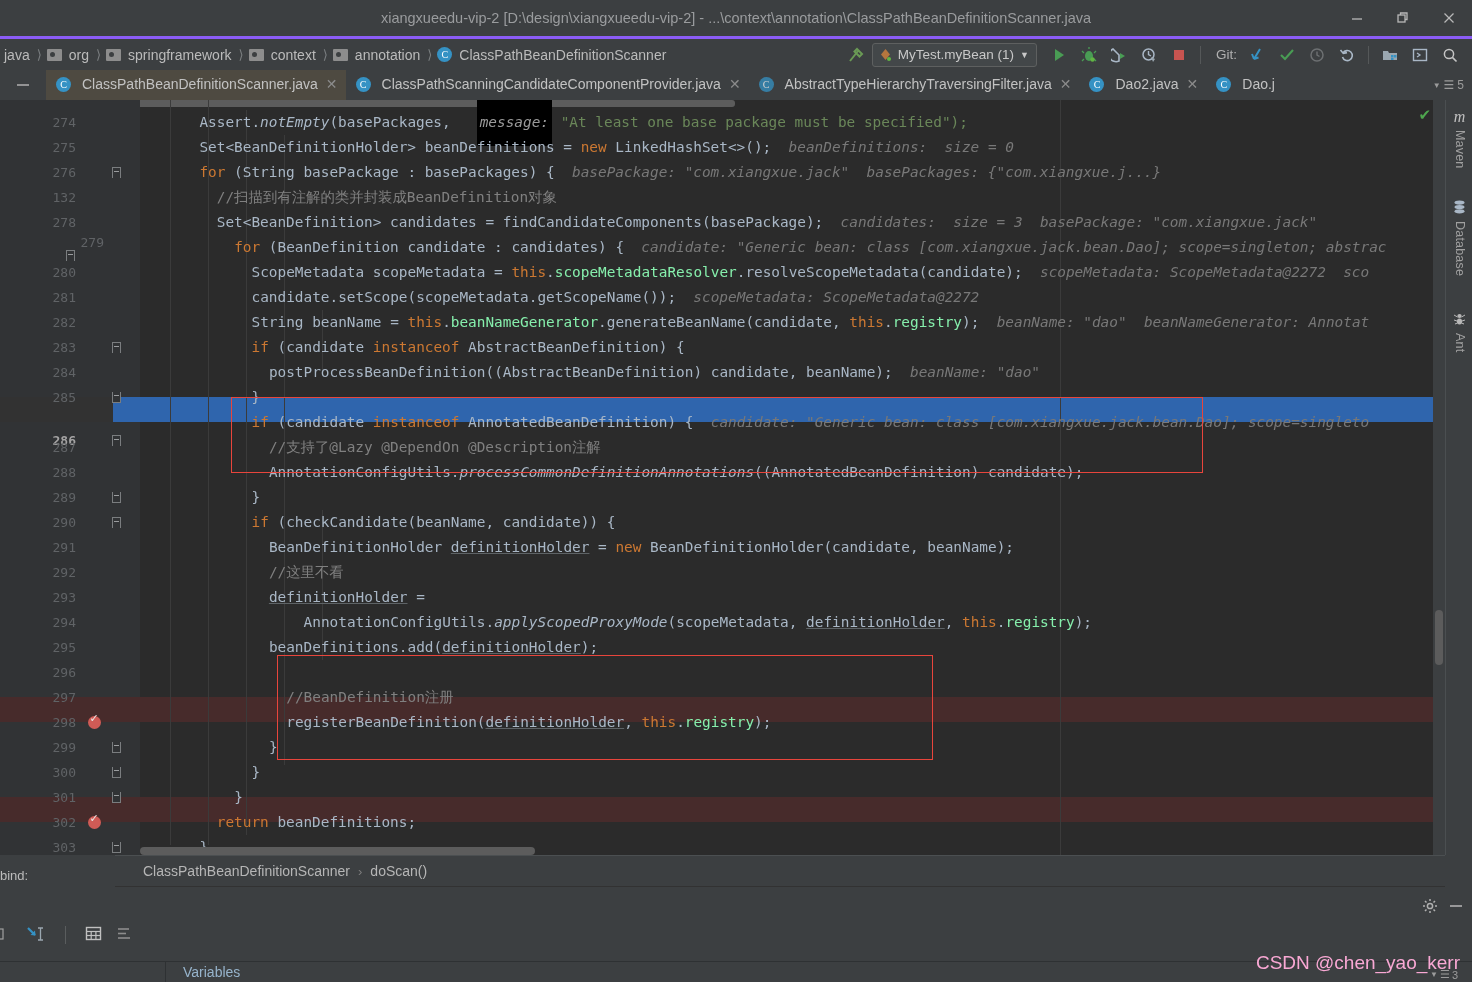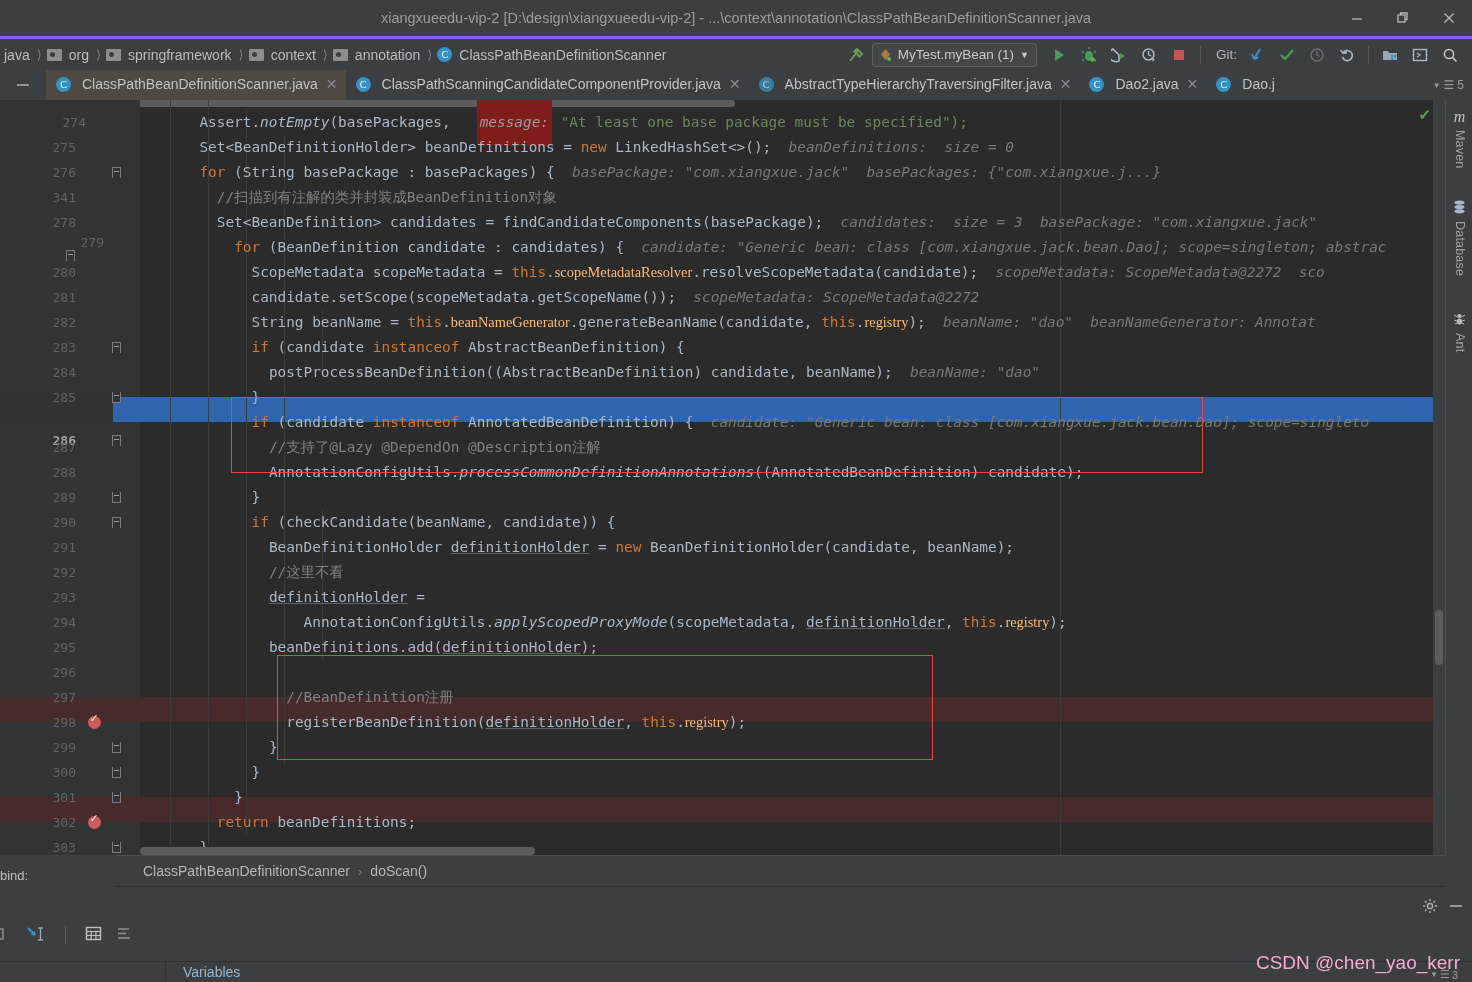--- a/index.html
+++ b/index.html
@@ -134,25 +134,25 @@
   }
   .row-hl {
     position: absolute; left: 0; height: 25px;
   }
   .sel-blue { background: #2f65ad; }
   .bp-row { background: #472b2b; }
   .cur-line-gutter { background: #323232; }
 
   .kw { color: #cc7832; }
   .str { color: #6a8759; }
-  .fld { color: #fdba74; font-family: Liberation Serif, serif; }
+  .fld { color: #86efac; }
   .stat { color: #a9b7c6; font-style: italic; }
   .cmt { color: #808080; }
   .hint { color: #787878; font-style: italic; }
-  .hint-box { color: #9a9a9a; font-style: italic; background: #7f1d1d; border-radius: 2px; padding: 16px 3px; }
+  .hint-box { color: #9a9a9a; font-style: italic; background: #000000; border-radius: 2px; padding: 16px 3px; }
   .under { text-decoration: underline; text-decoration-color: #5e6366; text-align: center; }
 
   .rbox { position: absolute; border: 1px solid #e8453c; pointer-events: none; }
 
   .indent-guide { position: absolute; width: 1px; background: #3b3b3b; }
   .right-margin { position: absolute; width: 1px; background: #3b3b3b; top: 0; bottom: 0; }
 
   
   .marker-bar {
     position: absolute; right: 0; top: 0; width: 12px; height: 100%; background: #3c3f41;
@@ -429,39 +429,39 @@
 
     <div class="gutter"></div>
 
     <div class="row-hl cur-line-gutter" style="top:297px;width:140px"></div>
     <div class="row-hl bp-row" style="top:597px;width:1433px"></div>
     <div class="row-hl bp-row" style="top:697px;width:1433px"></div>
     <div class="row-hl sel-blue" style="top:297px;left:140px;width:1293px"></div>
     <div class="row-hl sel-blue" style="top:297px;left:113px;width:27px"></div>
 
     <div id="gutter-rows">
-        <div class="ln-row" style="top: 10px; padding-left: 10px;">
+        <div class="ln-row" style="top: 10px;">
           <div class="ln-num">274</div>
           <div style="width: 20px; display: flex; align-items: center; justify-content: center;"></div>
           <div class="fold"></div>
         </div>
         <div class="ln-row" style="top: 35px;">
           <div class="ln-num">275</div>
           <div style="width: 20px; display: flex; align-items: center; justify-content: center;"></div>
           <div class="fold"></div>
         </div>
         <div class="ln-row" style="top: 60px;">
           <div class="ln-num">276</div>
           <div style="width: 20px; display: flex; align-items: center; justify-content: center;"></div>
           <div class="fold">
             <div class="fold-box fold-t"></div>
           </div>
         </div>
         <div class="ln-row" style="top: 85px;">
-          <div class="ln-num">341</div>
+          <div class="ln-num">132</div>
           <div style="width: 20px; display: flex; align-items: center; justify-content: center;"></div>
           <div class="fold"></div>
         </div>
         <div class="ln-row" style="top: 110px;">
           <div class="ln-num">278</div>
           <div style="width: 20px; display: flex; align-items: center; justify-content: center;"></div>
           <div class="fold"></div>
         </div>
         <div class="ln-row" style="top: 135px; flex-direction: column;">
           <div class="ln-num">279</div>

